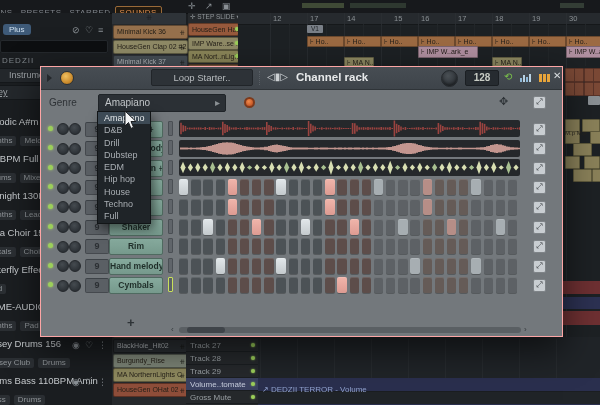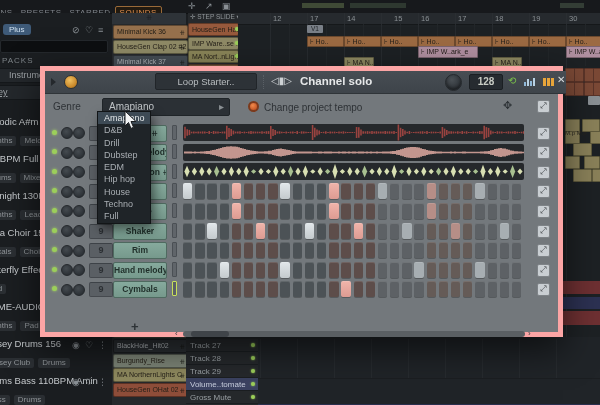--- a/index.html
+++ b/index.html
@@ -34,21 +34,21 @@
   .gline{position:absolute;top:0;width:1px;background:#2a2e32;}
   .clip{position:absolute;border-radius:1px;font-size:7px;line-height:9px;color:#221d18;overflow:hidden;white-space:nowrap;padding-left:2px;border:1px solid rgba(0,0,0,.3);}
   
   #sliver{left:563px;top:66px;width:37px;height:271px;background:#1d2124;}
   
   #bottom{left:186px;top:337px;width:414px;height:68px;background:#202428;}
   .trow{position:absolute;left:0;width:72px;height:13px;background:#26292c;border-bottom:1px solid #1b1e21;color:#9aa0a4;font-size:8px;line-height:13px;padding-left:4px;box-sizing:border-box;}
   .lane{position:absolute;left:72px;width:342px;height:13px;border-bottom:1px solid #1b1e21;}
   .autolabel{color:#8fa0cc;font-size:8px;line-height:13px;padding-left:4px;white-space:nowrap;}
   
-  #win{left:40px;top:66px;width:523px;height:271px;background:#73787c;border:5px solid #fca5a5;
+  #win{left:40px;top:66px;width:523px;height:271px;background:#73787c;border:1px solid #fca5a5;
     box-shadow:0 12px 34px rgba(0,0,0,.6);box-sizing:border-box;}
   #winhead{left:0;top:0;width:521px;height:22px;background:linear-gradient(#474d53,#3e444a);border-bottom:1px solid #2f3438;}
   .menu-tri{width:0;height:0;border-left:5px solid #24282c;border-top:4px solid transparent;border-bottom:4px solid transparent;}
   .fl-logo{width:12px;height:12px;border-radius:50%;background:radial-gradient(circle at 40% 35%,#f0c060,#c8882a 65%,#8a5a18);border:1px solid #2d3134;}
   .hbtn{background:#2d3237;border:1px solid #212529;border-radius:2px;color:#b8bcbf;font-size:9.5px;line-height:15px;text-align:center;}
   .wtitle{color:#e6e8e9;font-size:11.5px;font-weight:bold;}
   .tempo{background:#262b30;border:1px solid #1b1f23;border-radius:2px;color:#c8ccc4;font-size:10px;font-weight:bold;text-align:center;line-height:14px;}
   .hicon{font-size:10px;line-height:14px;}
   .knob{border-radius:50%;background:radial-gradient(circle at 40% 32%,#4a5055,#2e3338 70%);border:1px solid #24282c;box-shadow:inset 0 -2px 3px rgba(0,0,0,.4);}
   
@@ -92,21 +92,21 @@
     <div class="abs" style="left:350px;top:3px;width:56px;height:5px;background:#2e3830;"></div>
     <div class="abs" style="left:560px;top:3px;width:24px;height:5px;background:#333d35;"></div>
   </div>
 
   <div id="browser" class="abs">
     <span class="abs chip" style="left:3px;top:11px;">Plus</span>
     <span class="abs bicon" style="left:72px;top:12px;">⊘</span>
     <span class="abs bicon" style="left:85px;top:12px;">♡</span>
     <span class="abs bicon" style="left:98px;top:12px;">≡</span>
     <div class="abs searchbar" style="left:0px;top:27px;width:106px;"></div>
-    <span class="abs packs" style="left:2px;top:43px;">PACKS</span>
+    <span class="abs packs" style="left:2px;top:43px;">DEDZII</span>
     <div class="abs filterbox" style="left:-20px;top:55px;width:128px;">
       <span class="abs" style="left:28px;">Instrument</span>
       <span class="abs" style="right:4px;color:#6a7076;">▾</span>
     </div>
     <div class="abs filterbox" style="left:-20px;top:72px;width:128px;">
       <span class="abs" style="left:11px;text-decoration:underline;">Key</span>
       <span class="abs" style="right:4px;color:#6a7076;">▾</span>
     </div>
     <div id="bitems" class="abs" style="left:0;top:0;width:110px;height:392px;">
         <div style="position: absolute; left: -16px; top: 103px; width: 124px; height: 34px;">
@@ -275,20 +275,21 @@
     </div>
 
   <div id="bottom" class="abs">
       <div class="trow" style="top: 2px;">Track 27<i class="leddot" style="right: 3px; top: 4px;"></i></div>
       <div class="lane" style="top: 2px; background: rgb(32, 36, 40);"></div>
       <div class="trow" style="top: 15px;">Track 28<i class="leddot" style="right: 3px; top: 4px;"></i></div>
       <div class="lane" style="top: 15px; background: rgb(32, 36, 40);"></div>
       <div class="trow" style="top: 28px;">Track 29<i class="leddot" style="right: 3px; top: 4px;"></i></div>
       <div class="lane" style="top: 28px; background: rgb(32, 36, 40);"></div>
       <div class="trow" style="top: 41px; background: rgb(59, 66, 97); color: rgb(200, 206, 222);">Volume..tomate<i class="leddot" style="right: 3px; top: 4px;"></i></div>
+      <div class="lane" style="top: 41px; background: rgb(42, 47, 78);"><span class="autolabel">↗ DEDZII TERROR - Volume</span></div>
       <div class="trow" style="top: 54px;">Gross Mute<i class="leddot" style="right: 3px; top: 4px;"></i></div>
       <div class="trow" style="top: 67px;">Gross Mix</div>
       <div class="lane" style="top: 67px; background: rgb(42, 47, 78);"></div>
       <div class="gline" style="left: 74px; top: 2px; height: 39px; background: rgb(39, 43, 47);"></div>
       <div class="gline" style="left: 111px; top: 2px; height: 39px; background: rgb(39, 43, 47);"></div>
       <div class="gline" style="left: 148px; top: 2px; height: 39px; background: rgb(39, 43, 47);"></div>
       <div class="gline" style="left: 185px; top: 2px; height: 39px; background: rgb(39, 43, 47);"></div>
       <div class="gline" style="left: 222px; top: 2px; height: 39px; background: rgb(39, 43, 47);"></div>
       <div class="gline" style="left: 259px; top: 2px; height: 39px; background: rgb(39, 43, 47);"></div>
       <div class="gline" style="left: 296px; top: 2px; height: 39px; background: rgb(39, 43, 47);"></div>
@@ -296,21 +297,21 @@
       <div class="gline" style="left: 370px; top: 2px; height: 39px; background: rgb(39, 43, 47);"></div>
     </div>
 
   <div id="win" class="abs">
     <div id="winhead" class="abs">
       <div class="abs menu-tri" style="left:6px;top:7px;"></div>
       <div class="abs fl-logo" style="left:19px;top:4px;"></div>
       <div class="abs hbtn" style="left:110px;top:2px;width:100px;">Loop Starter..</div>
       <div class="abs" style="left:218px;top:4px;width:1px;height:14px;border-left:1px dotted #5a6066;"></div>
       <span class="abs" style="left:226px;top:4px;color:#cdd1d4;font-size:10px;">◁▮▷</span>
-      <span class="abs wtitle" style="left:255px;top:4px;">Channel solo</span>
+      <span class="abs wtitle" style="left:255px;top:4px;">Channel rack</span>
       <div class="abs knob" style="left:400px;top:3px;width:15px;height:15px;"></div>
       <div class="abs tempo" style="left:424px;top:3px;width:32px;height:14px;">128</div>
       <span class="abs hicon" style="left:463px;top:3px;color:#7ac24a;">⟲</span>
       <span class="abs" style="left:479px;top:6px;">
         <i class="abs" style="left:0;top:5px;width:2px;height:4px;background:#8fb8d8;"></i>
         <i class="abs" style="left:3px;top:2px;width:2px;height:7px;background:#b8d2e4;"></i>
         <i class="abs" style="left:6px;top:4px;width:2px;height:5px;background:#8fb8d8;"></i>
         <i class="abs" style="left:9px;top:1px;width:2px;height:8px;background:#b8d2e4;"></i>
       </span>
       <span class="abs" style="left:498px;top:6px;">
@@ -320,21 +321,20 @@
       </span>
       <span class="abs" style="left:512px;top:3px;color:#d8dcde;font-size:10px;">✕</span>
     </div>
 
     <span class="abs glabel" style="left:8px;top:30px;">Genre</span>
     <div class="abs gselect" style="left:57px;top:27px;width:128px;height:18px;">
       <span>Amapiano</span>
       <span class="abs" style="right:5px;top:0;color:#8a9094;">▸</span>
     </div>
     <div class="abs tempo-led" style="left:203px;top:30px;"></div>
-    <span class="abs glabel" style="left:219px;top:31px;">Change project tempo</span>
     <span class="abs" style="left:458px;top:28px;color:#2e3337;font-size:11px;">✥</span>
     <div class="abs dice" style="left:492px;top:29px;">⤢</div>
 
     <div id="rows" class="abs" style="left:0;top:0;width:521px;height:269px;">
         <div style="position: absolute; left: 0px; top: 52.5px; width: 521px; height: 18px;">
           <div class="led" style="position: absolute; left: 7px; top: 6px;"></div>
           <div class="rknob" style="position: absolute; left: 16px; top: 3.5px;"></div>
           <div class="rknob" style="position: absolute; left: 28px; top: 3.5px;"></div>
           <div class="numbox" style="position: absolute; left: 44px; top: 2px;">9</div>
           <div class="namebtn" style="position: absolute; left: 68px; top: 1px;"><span>Drums</span><span style="font-weight: normal;"> ⧺</span></div>

